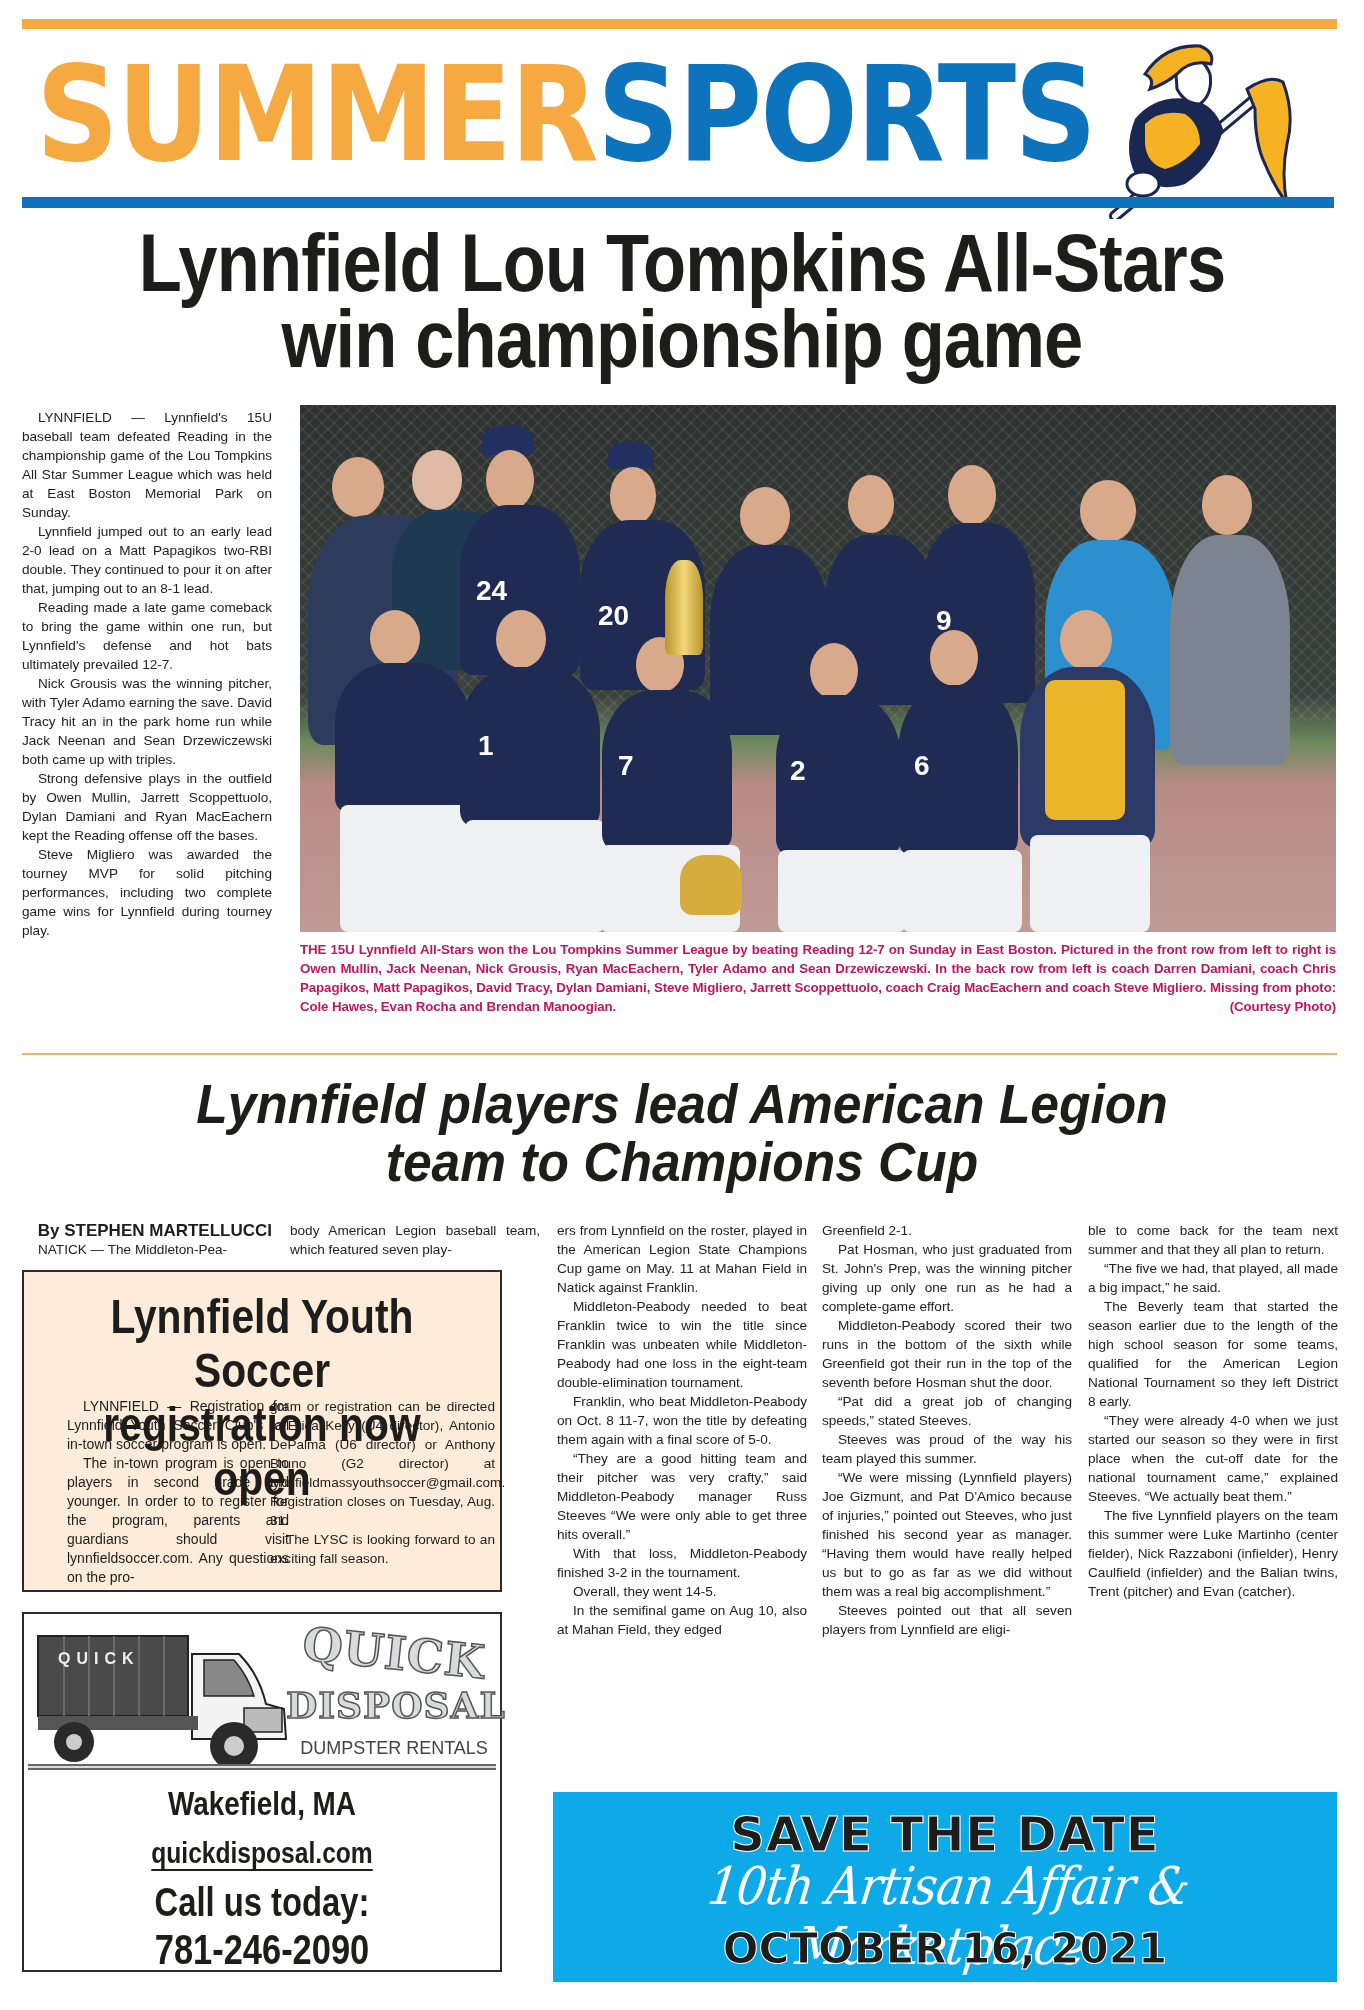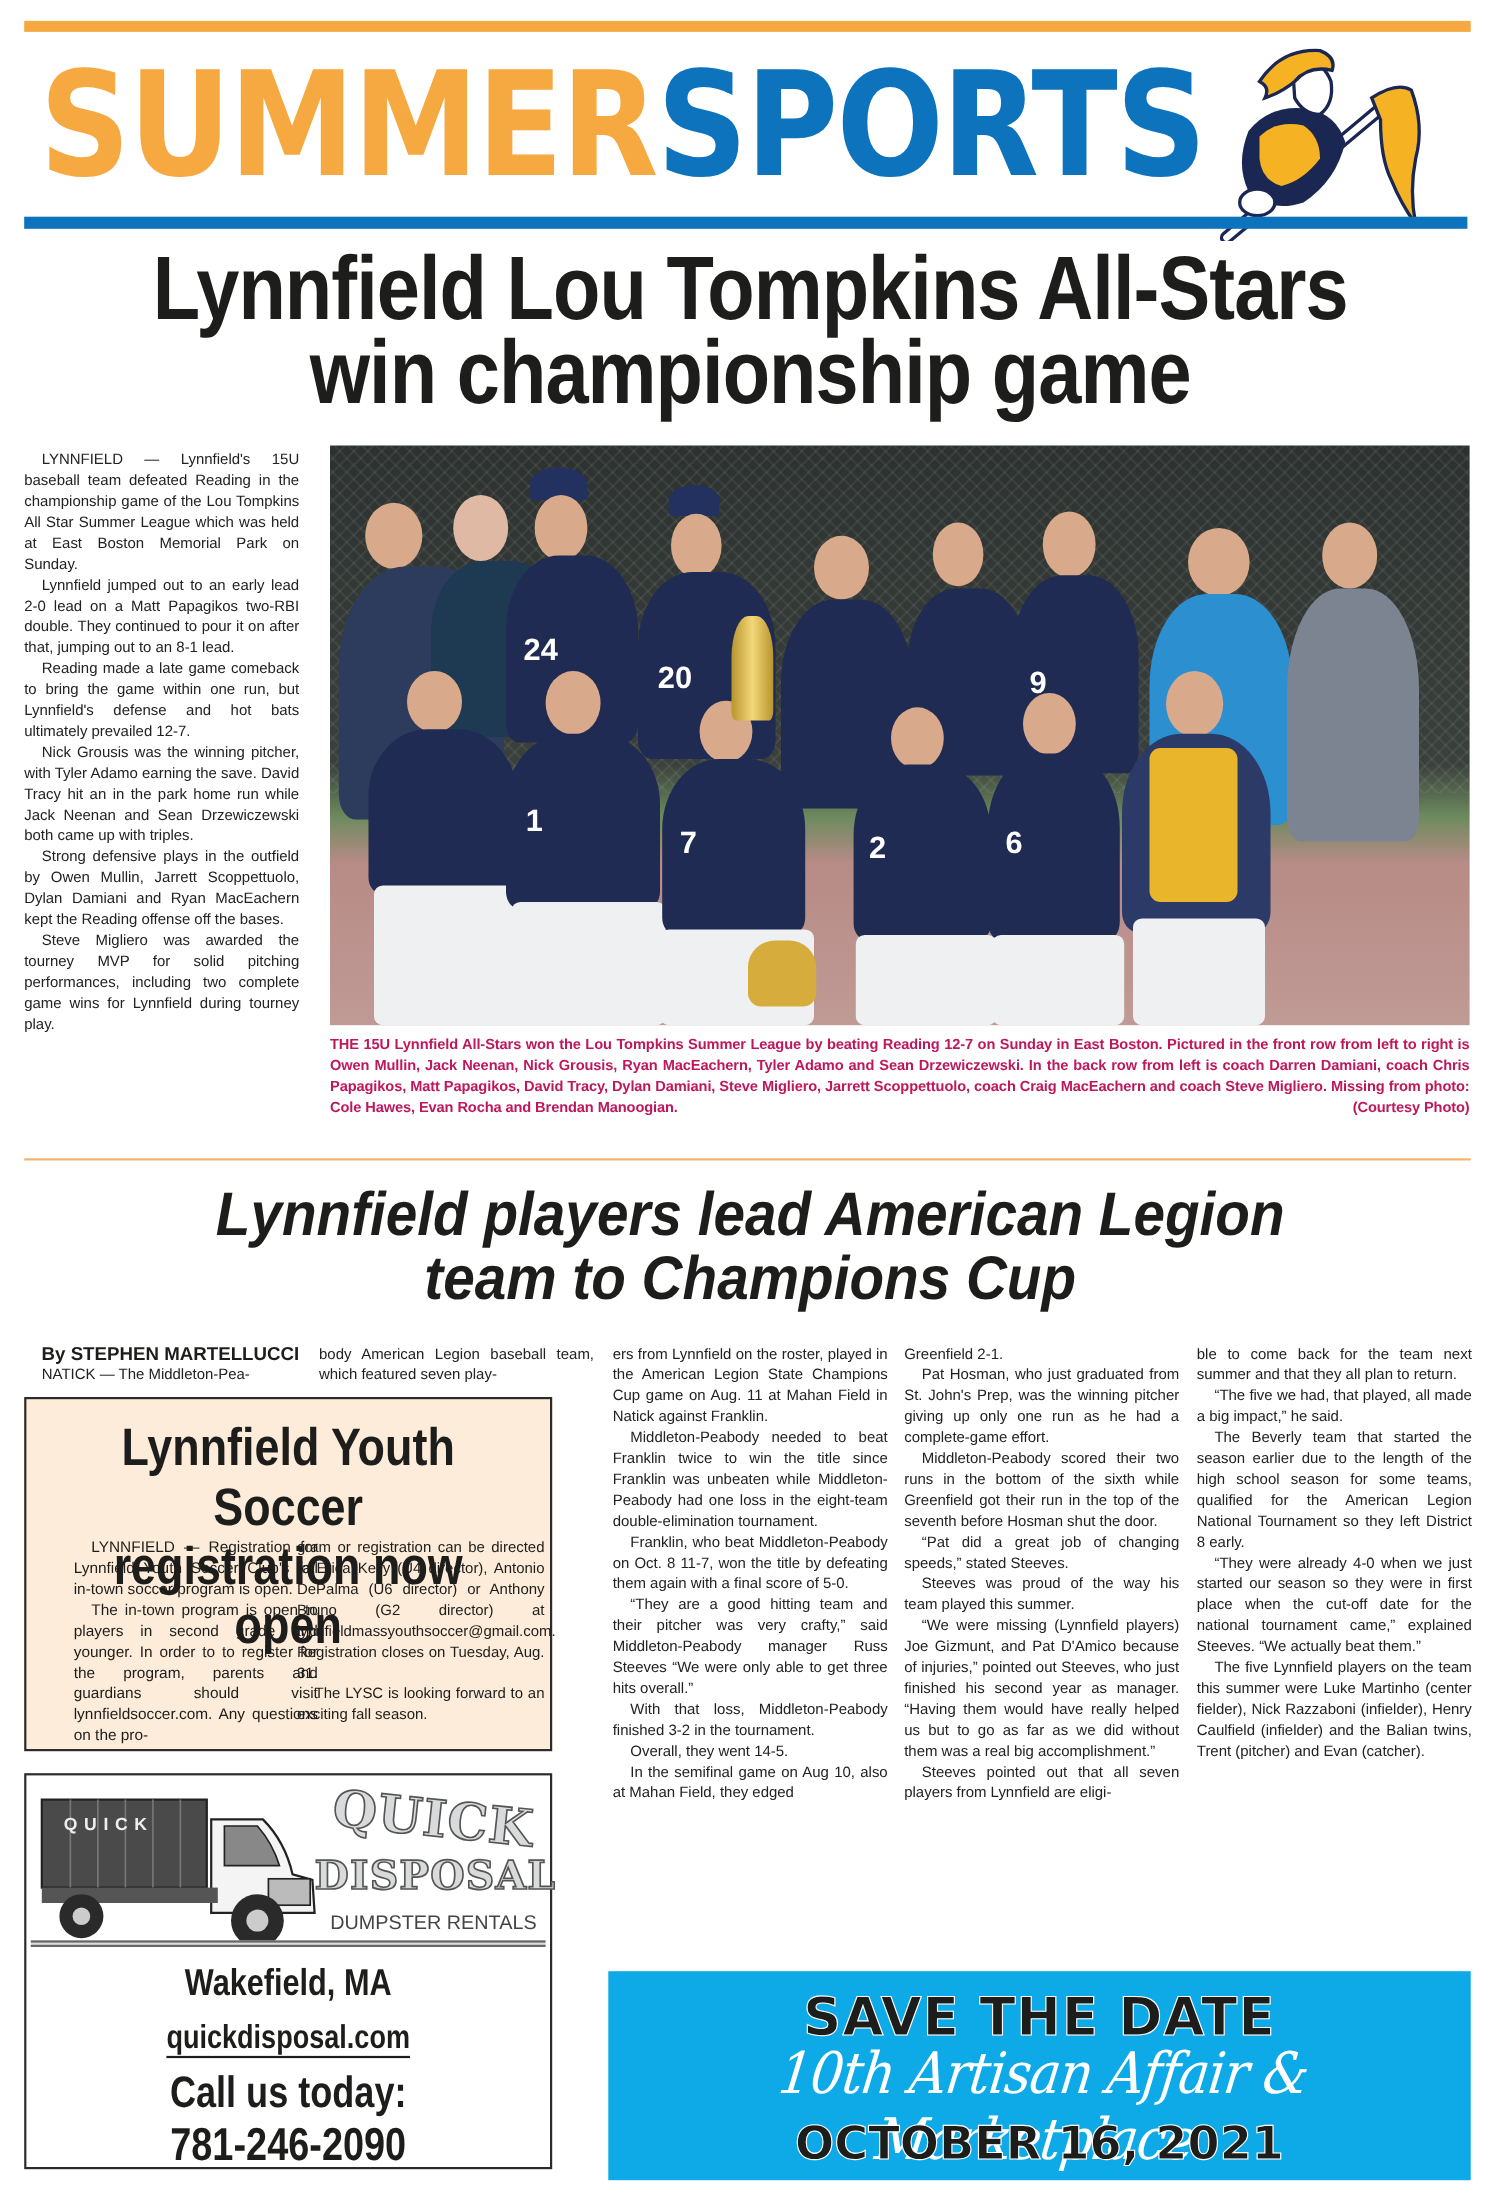--- a/index.html
+++ b/index.html
@@ -200,21 +200,21 @@
 </h2>
 
 <div class="byline">By STEPHEN MARTELLUCCI</div>
 <div class="col-text story2-c1">
   <p>NATICK — The Middleton-Pea-</p>
 </div>
 <div class="col-text story2-c2">
   <p class="noindent">body American Legion baseball team, which featured seven play-</p>
 </div>
 <div class="col-text story2-c3">
-  <p class="noindent">ers from Lynnfield on the roster, played in the American Legion State Champions Cup game on Aug. 11 at Mahan Field in Natick against Franklin.</p>
+  <p class="noindent">ers from Lynnfield on the roster, played in the American Legion State Champions Cup game on May. 11 at Mahan Field in Natick against Franklin.</p>
   <p>Middleton-Peabody needed to beat Franklin twice to win the title since Franklin was unbeaten while Middleton-Peabody had one loss in the eight-team double-elimination tournament.</p>
   <p>Franklin, who beat Middleton-Peabody on Oct. 8 11-7, won the title by defeating them again with a final score of 5-0.</p>
   <p>“They are a good hitting team and their pitcher was very crafty,” said Middleton-Peabody manager Russ Steeves “We were only able to get three hits overall.”</p>
   <p>With that loss, Middleton-Peabody finished 3-2 in the tournament.</p>
   <p>Overall, they went 14-5.</p>
   <p>In the semifinal game on Aug 10, also at Mahan Field, they edged</p>
 </div>
 <div class="col-text story2-c4">
   <p class="noindent">Greenfield 2-1.</p>
   <p>Pat Hosman, who just graduated from St. John's Prep, was the winning pitcher giving up only one run as he had a complete-game effort.</p>

